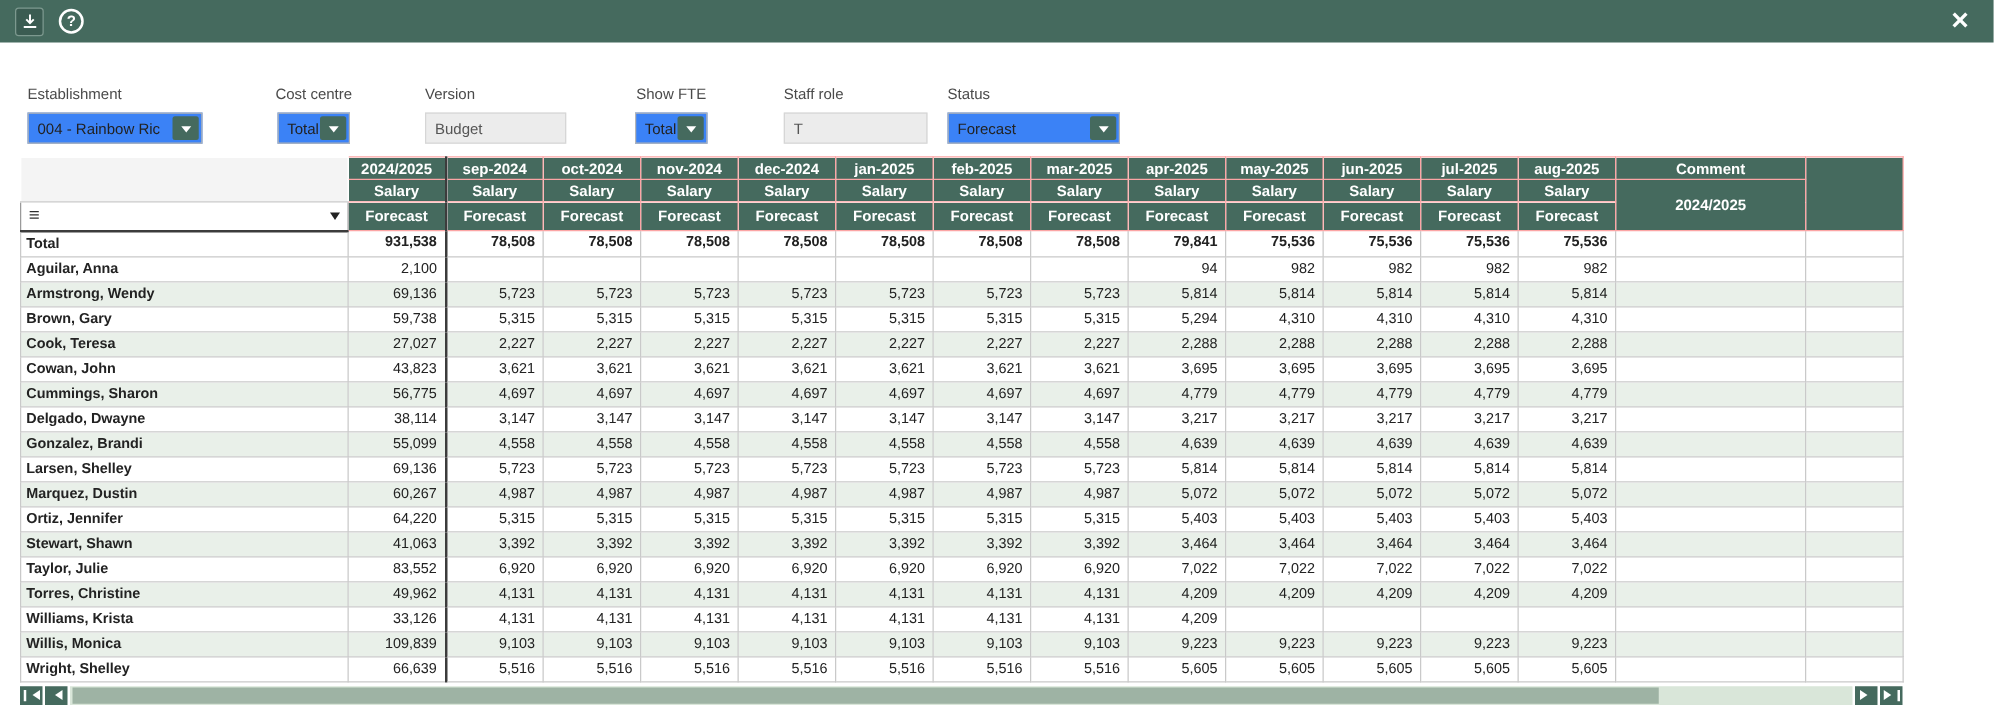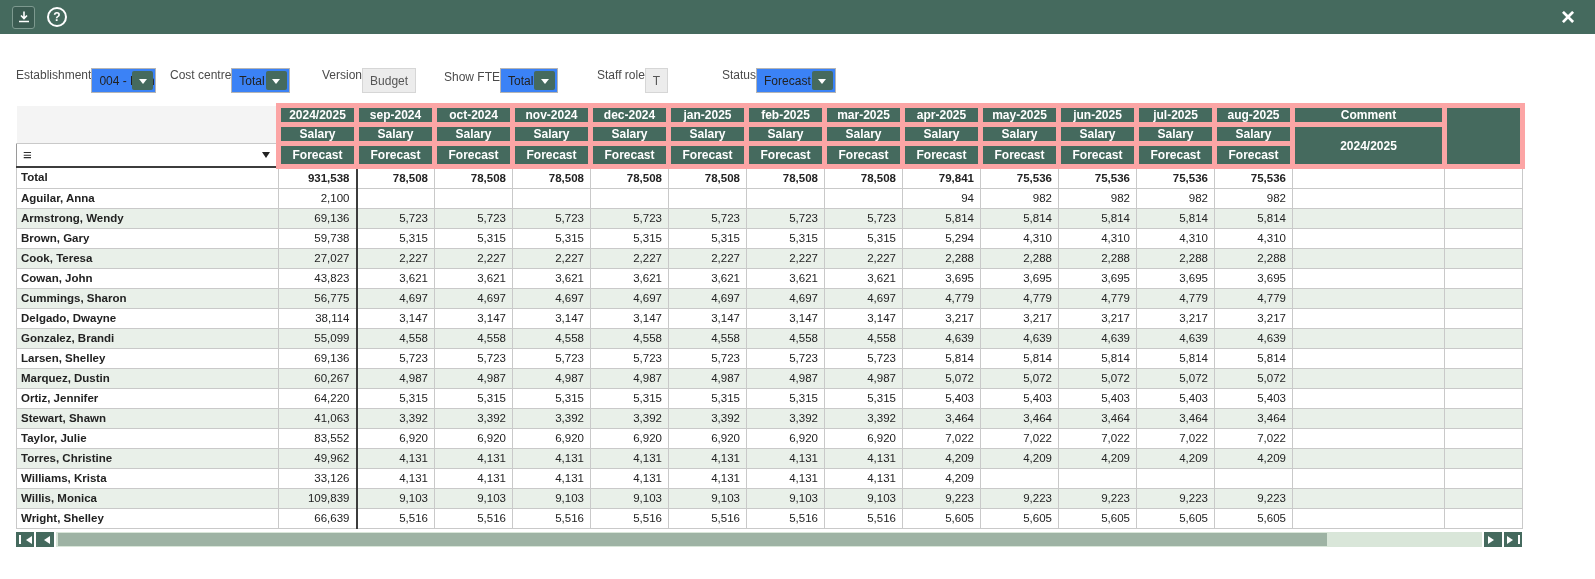--- a/index.html
+++ b/index.html
@@ -20,23 +20,23 @@
   .help-btn {
     width:20px; height:20px; border:2px solid #fff; border-radius:50%;
     color:#fff; font-weight:bold; font-size:12px; line-height:16px;
     display:flex; align-items:center; justify-content:center; cursor:pointer;
   }
   .spacer { flex:1; }
   .close-btn { color:#fff; font-size:24px; line-height:1; cursor:pointer; padding:0 8px; font-weight:bold; }
 
   
   .filter-bar { display:flex; margin:34px 0 0 16px; }
-  .filter { display:flex; flex-direction:row; }
+  .filter { display:flex; flex-direction:column;margin-left:6px; }
   .filter:nth-child(1){ width:140px; margin-right:14px; }
-  .filter:nth-child(2){ width:138px; margin-right:14px; }
+  .filter:nth-child(2){ width:138px; margin-right:14px;align-items:center; }
   .filter:nth-child(3){ width:113px; margin-right:9px;  }
   .filter:nth-child(4){ width:138px; margin-right:15px;align-items:center; }
   .filter:nth-child(5){ width:115px; margin-right:10px; }
   .filter:nth-child(6){ width:138px; }
   .flabel { font-size:12px; color:#4a4a4a; margin-bottom:8px; }
   .fbox {
     height:25px; border:1px solid #b5b5b5; background:#3b82f6; position:relative;
     display:flex; align-items:center; font-size:12px; padding:0 24px 0 7px;
     overflow:hidden; white-space:nowrap;
   }
@@ -49,21 +49,21 @@
   .dd::after { content:""; border:4px solid transparent; border-top:5px solid #fff; margin-top:5px; }
 
   
   table.grid {
     border-collapse:collapse; table-layout:fixed; width:1506px;
     margin:10px 0 0 16px; font-size:11.5px;
   }
   .grid th, .grid td { overflow:hidden; white-space:nowrap; }
   .grid thead th {
     background:var(--accent,#456a5e); color:#fff; font-weight:600; font-size:12px;
-    text-align:center; border:5px solid #fca5a5; height:18px; padding:0 2px;
+    text-align:center; border:1px solid #fca5a5; height:18px; padding:0 2px;
   }
   .grid thead tr.hrow3 th { height:23px; }
   .grid th.head-blank { background:#f4f4f4; border:1px solid #fff; border-bottom:1px solid #c9c9c9; }
   .grid th.name-menu {
     background:#fff; border:1px solid #9a9a9a; border-bottom:2px solid #3c3c3c;
     padding:0 6px;
   }
   .name-menu-inner { display:flex; align-items:center; justify-content:space-between; }
   .hamburger { color:#2e2e2e; font-size:15px; font-weight:bold; line-height:1; }
   .caret { border:4px solid transparent; border-top:6px solid #222; margin-top:5px; cursor:pointer; }

